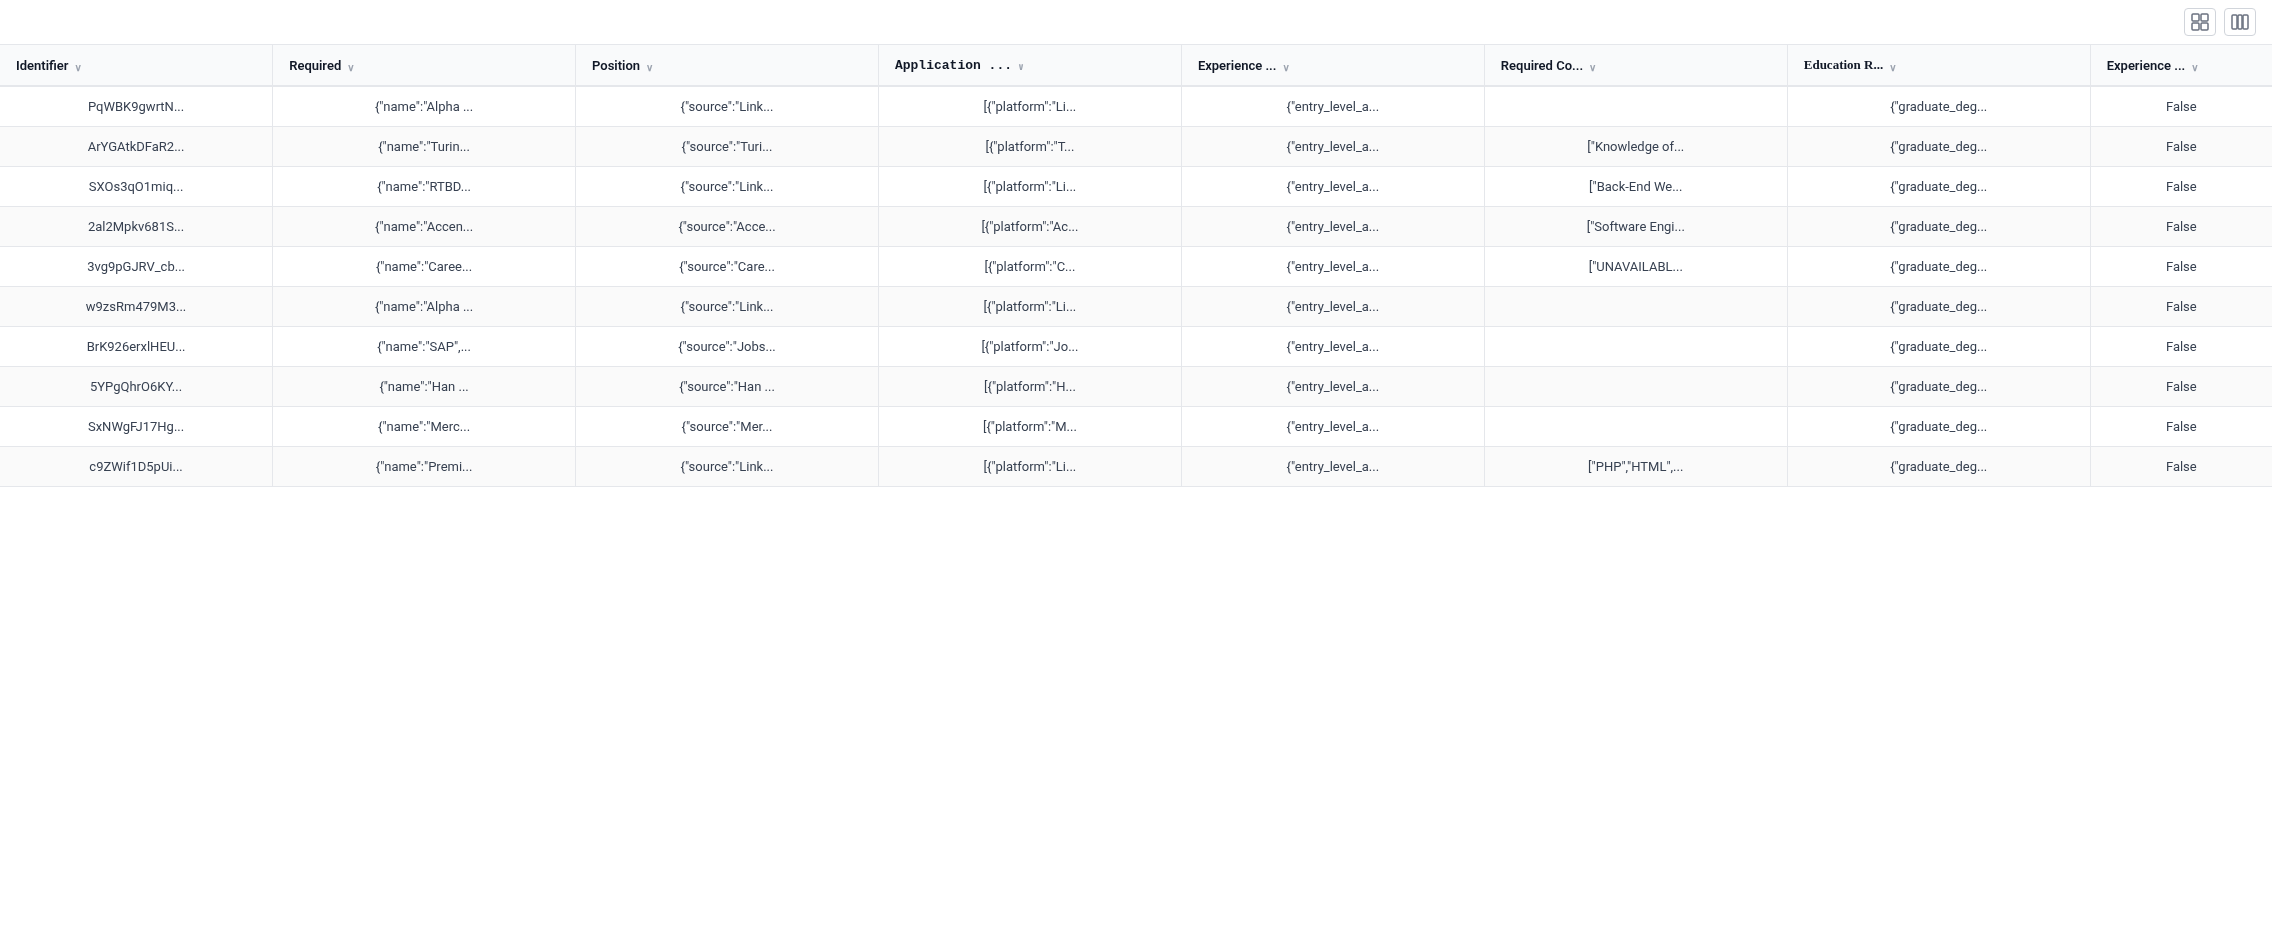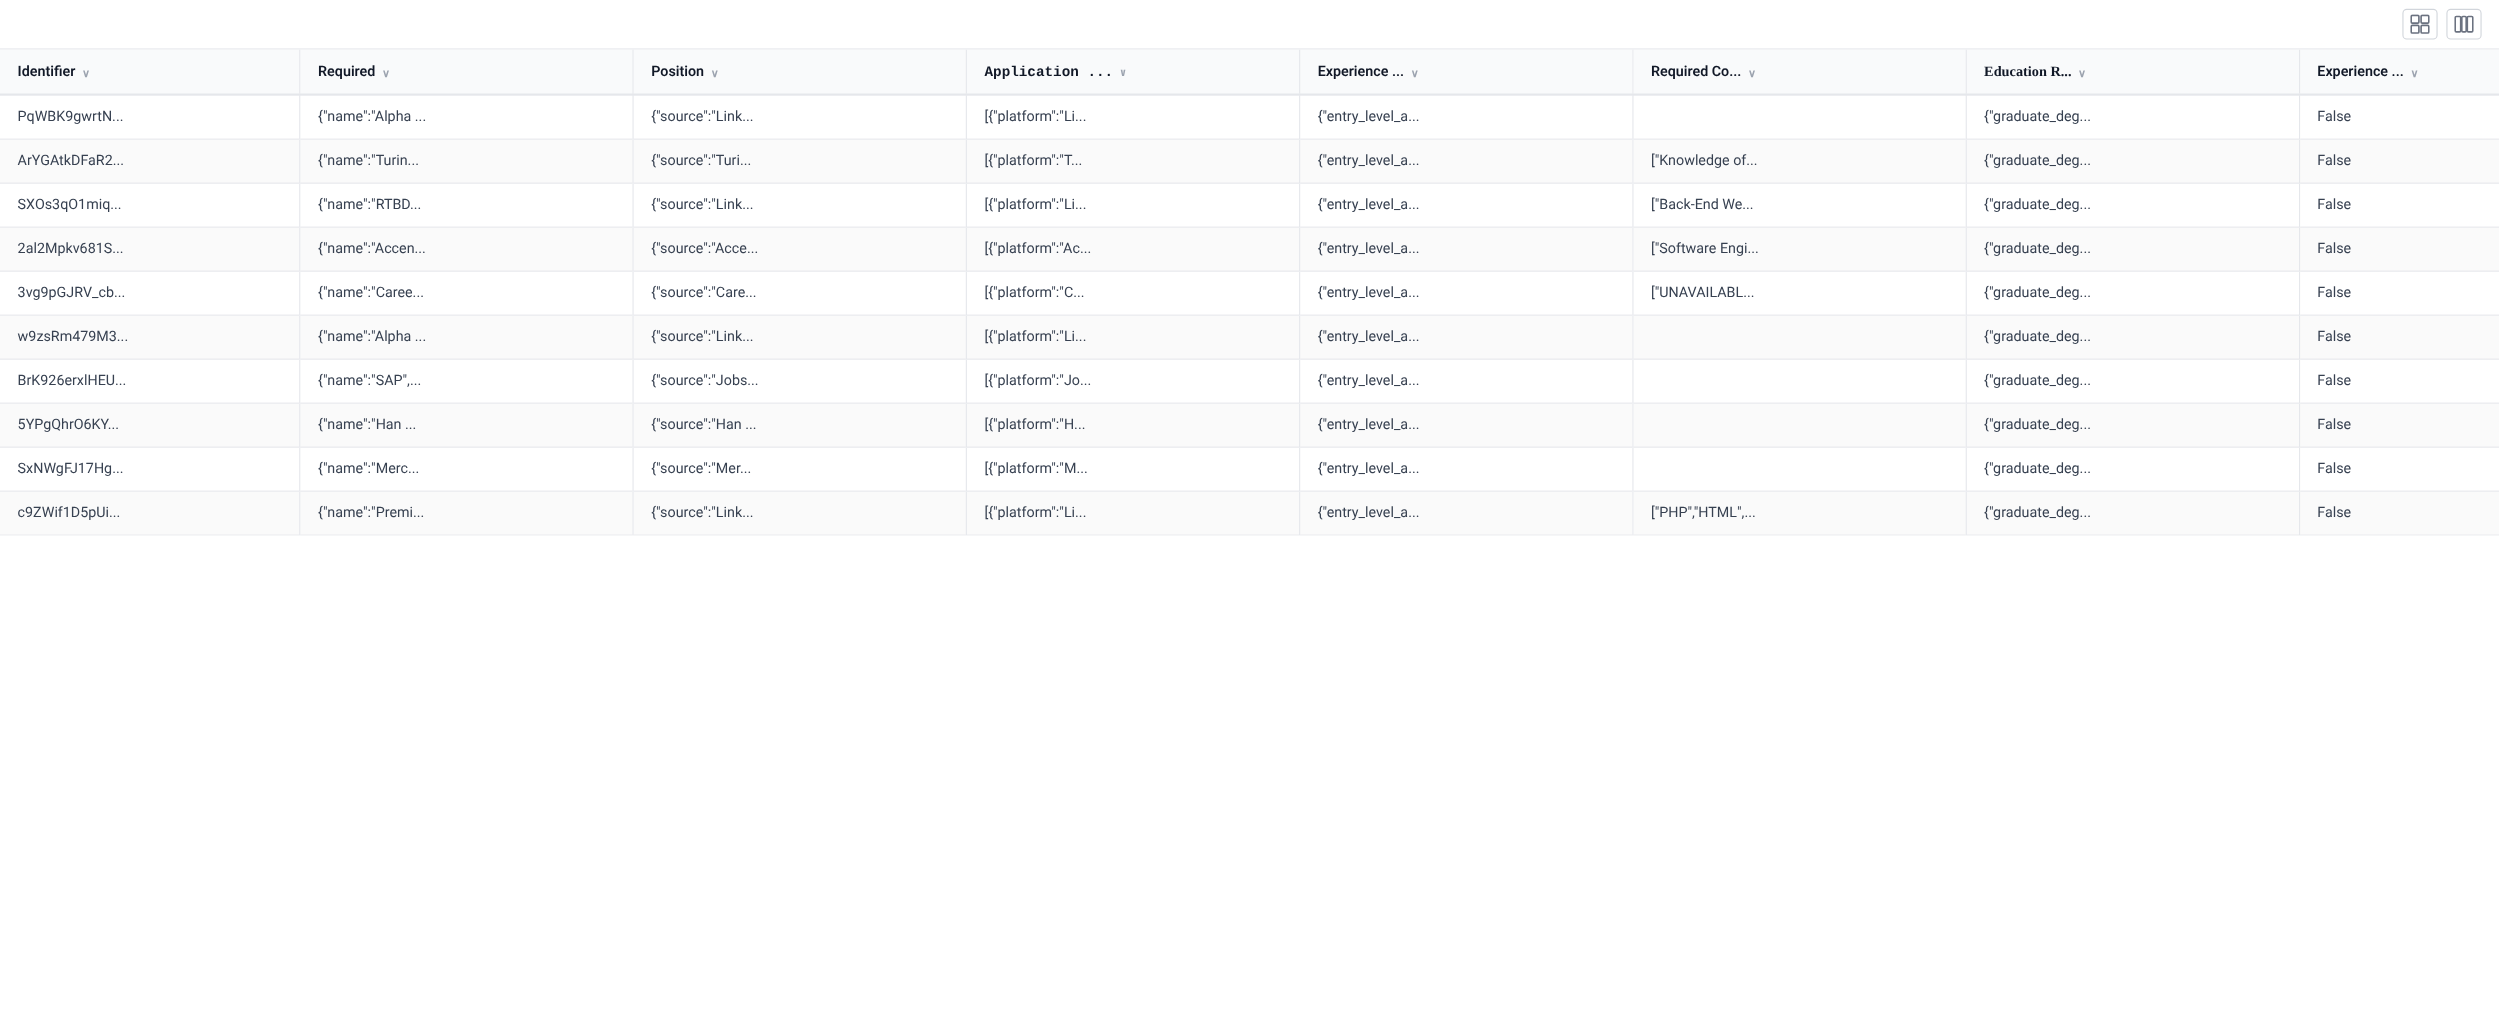--- a/index.html
+++ b/index.html
@@ -77,20 +77,21 @@
     }
 
     th .sort-icon {
       font-size: 10px;
       color: #9ca3af;
       flex-shrink: 0;
     }
 
     tbody tr {
       border-bottom: 1px solid #e5e7eb;
+      text-align: center;
     }
 
     tbody tr:nth-child(even) {
       background: #fafafa;
     }
 
     td {
       padding: 12px 16px;
       font-size: 13px;
       color: #374151;

